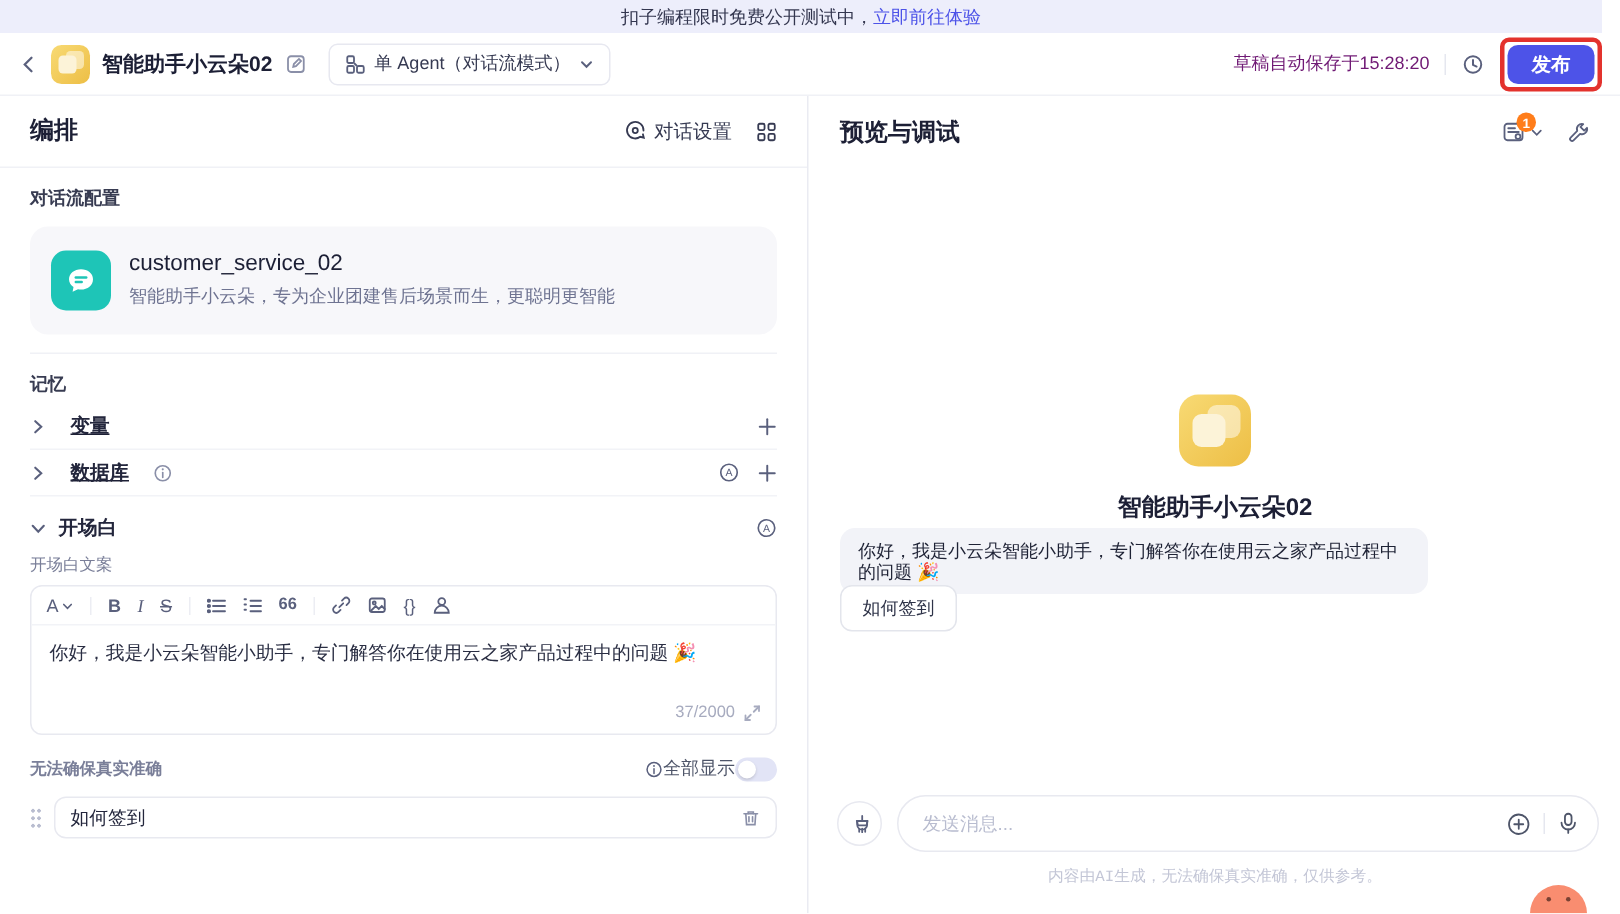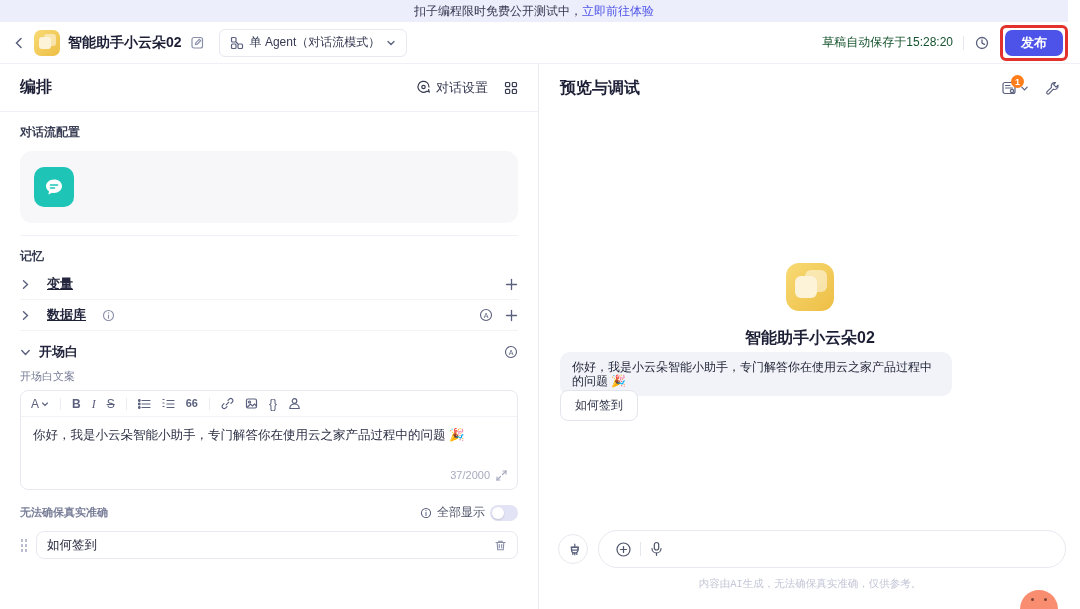--- a/index.html
+++ b/index.html
@@ -17,21 +17,21 @@
             border-bottom:1px solid #F0F1F6; display:flex; align-items:center; padding:0 12px; }
   .hd-left { display:flex; align-items:center; gap:8px; }
   .icon-btn { display:flex; align-items:center; justify-content:center; cursor:pointer; background:none; border:none; }
   .app-avatar { width:26px; height:26px; border-radius:7px; background:linear-gradient(135deg,#F8DA74,#EDBE45); position:relative; overflow:hidden; flex:0 0 auto; }
   .app-avatar::after { content:""; position:absolute; right:4px; top:4px; width:12px; height:12px; border-radius:3px; background:rgba(255,255,255,.5); }
   .app-avatar::before { content:""; position:absolute; left:5px; top:7px; width:12px; height:12px; border-radius:3px; background:#FCF3D8; z-index:1; }
   .bot-title { font-size:14px; font-weight:bold; color:#1C1F35; }
   .mode-pill { display:flex; align-items:center; gap:6px; height:28px; margin-left:6px; padding:0 10px;
                border:1px solid #E7E8F0; border-radius:6px; font-size:12px; color:#363A52; background:#fff; cursor:pointer; }
   .hd-right { margin-left:auto; display:flex; align-items:center; gap:10px; }
-  .autosave { font-size:12px; color:#14532d; }
+  .autosave { font-size:12px; color:#701a75; }
   .v-sep { width:1px; height:14px; background:#E5E7EF; }
   .pub-annotation { border:3px solid #E3322D; border-radius:6px; padding:2px; }
   .publish-btn { background:#4D53E8; color:#fff; border:none; border-radius:7px; height:26px; padding:0 16px;
                  font-size:13px; font-weight:bold; cursor:pointer; }
 
   
   .left-panel  { position:absolute; top:64px; left:0; width:539px; bottom:0; background:#fff; border-right:1px solid #EAEBF2; overflow:hidden; }
   .right-panel { position:absolute; top:64px; left:540px; right:0; bottom:0; background:#fff; }
   .panel-head { display:flex; align-items:center; height:48px; padding:0 20px; }
   .panel-head.bordered { border-bottom:1px solid #F0F1F6; }
@@ -62,21 +62,21 @@
   .tb { font-size:12px; color:#5A607D; background:none; border:none; cursor:pointer; display:flex; align-items:center; line-height:1; }
   .tb.bold{font-weight:bold;} .tb.italic{font-style:italic; font-family:"Liberation Serif",serif;} .tb.strike{text-decoration:line-through;}
   .tb.quote{font-weight:bold; font-size:11px;}
   .tb-sep { width:1px; height:12px; background:#ECEDF3; }
   .ed-content { padding:10px 12px 0; font-size:12.5px; color:#2A2E43; height:52px; outline:none; }
   .ed-foot { display:flex; align-items:center; justify-content:flex-end; gap:6px; padding:0 10px 8px; }
   .counter { font-size:11px; color:#A7ABBF; }
 
   .preset-head { display:flex; align-items:center; margin-top:14px; }
   .preset-label { font-size:11px; color:#7A7F99; font-weight:bold; }
-  .show-all { margin-left:auto; display:flex; align-items:center; gap:5px; font-size:12px; color:#4E5569; }
+  .show-all { margin-left:auto; display:flex; align-items:center; font-size:12px; color:#4E5569; }
   .toggle { width:28px; height:16px; border-radius:8px; background:#E2E4F6; position:relative; cursor:pointer; }
   .toggle::after { content:""; position:absolute; left:2px; top:2px; width:12px; height:12px; border-radius:50%; background:#fff; box-shadow:0 1px 2px rgba(0,0,0,.15); }
 
   .q-row { display:flex; align-items:center; gap:8px; margin-top:10px; }
   .drag-dots { width:8px; height:14px; background-image:radial-gradient(#B9BDD0 1.1px, transparent 1.2px); background-size:4px 5px; cursor:grab; flex:0 0 auto; }
   .q-input-wrap { flex:1; height:28px; border:1px solid #E8E9F0; border-radius:8px; display:flex; align-items:center; padding:0 10px; gap:8px; }
   .q-input { flex:1; border:none; outline:none; font-size:12.5px; color:#23263C; font-family:inherit; background:transparent; }
 
   
   .badge-wrap { position:relative; display:flex; align-items:center; gap:3px; cursor:pointer; background:none; border:none; }
@@ -182,20 +182,24 @@
       <div class="sec-label mt12">对话流配置</div>
 
       <div class="flow-card">
         <span class="flow-icon">
           <svg width="22" height="22" viewBox="0 0 22 22">
               <path d="M11 3.5c-4.4 0-8 2.9-8 6.6 0 2.1 1.2 4 3 5.2l-.6 3.2 3.6-1.7c.6.1 1.3.2 2 .2 4.4 0 8-2.9 8-6.9s-3.6-6.6-8-6.6z" fill="#fff"></path>
               <line x1="7.5" y1="9" x2="14.5" y2="9" stroke="#1EC5B7" stroke-width="1.6" stroke-linecap="round"></line>
               <line x1="7.5" y1="12" x2="11.5" y2="12" stroke="#1EC5B7" stroke-width="1.6" stroke-linecap="round"></line>
             </svg>
         </span>
+        <div>
+          <div class="flow-name">customer_service_02</div>
+          <div class="flow-desc">智能助手小云朵，专为企业团建售后场景而生，更聪明更智能</div>
+        </div>
       </div>
 
       <hr class="hr">
 
       <div class="sec-label mt12">记忆</div>
 
       <div class="mem-row" style="margin-top:4px;">
         <svg width="11" height="11" viewBox="0 0 11 11" fill="none" stroke="#5A607D" stroke-width="1.4" stroke-linecap="round">
             <polyline points="3.5,1.8 7.5,5.5 3.5,9.2"></polyline>
           </svg>
@@ -392,20 +396,21 @@
     <div class="chat-footer">
       <button class="broom-btn">
         <svg width="15" height="15" viewBox="0 0 15 15" fill="none" stroke="#5A607D" stroke-width="1.2" stroke-linecap="round" stroke-linejoin="round">
             <path d="M8.8 2v3.2"></path>
             <path d="M5.2 5.2h7.2l-.7 3H5.9z" transform="rotate(0 7.5 7)"></path>
             <path d="M5.5 5.4h6.6v2.4a3.3 3.3 0 0 1-6.6 0z"></path>
             <path d="M6.8 10.5v2M8.8 10.5v2.3M10.8 10.5v2"></path>
           </svg>
       </button>
       <div class="send-pill">
+        <input class="send-input" placeholder="发送消息..." style="">
         <button class="icon-btn">
           <svg width="17" height="17" viewBox="0 0 17 17" fill="none" stroke="#4E5569" stroke-width="1.2" stroke-linecap="round">
               <circle cx="8.5" cy="8.5" r="6.5"></circle>
               <line x1="8.5" y1="5.5" x2="8.5" y2="11.5"></line>
               <line x1="5.5" y1="8.5" x2="11.5" y2="8.5"></line>
             </svg>
         </button>
         <span class="v-sep"></span>
         <button class="icon-btn">
           <svg width="15" height="16" viewBox="0 0 15 16" fill="none" stroke="#4E5569" stroke-width="1.2" stroke-linecap="round">

